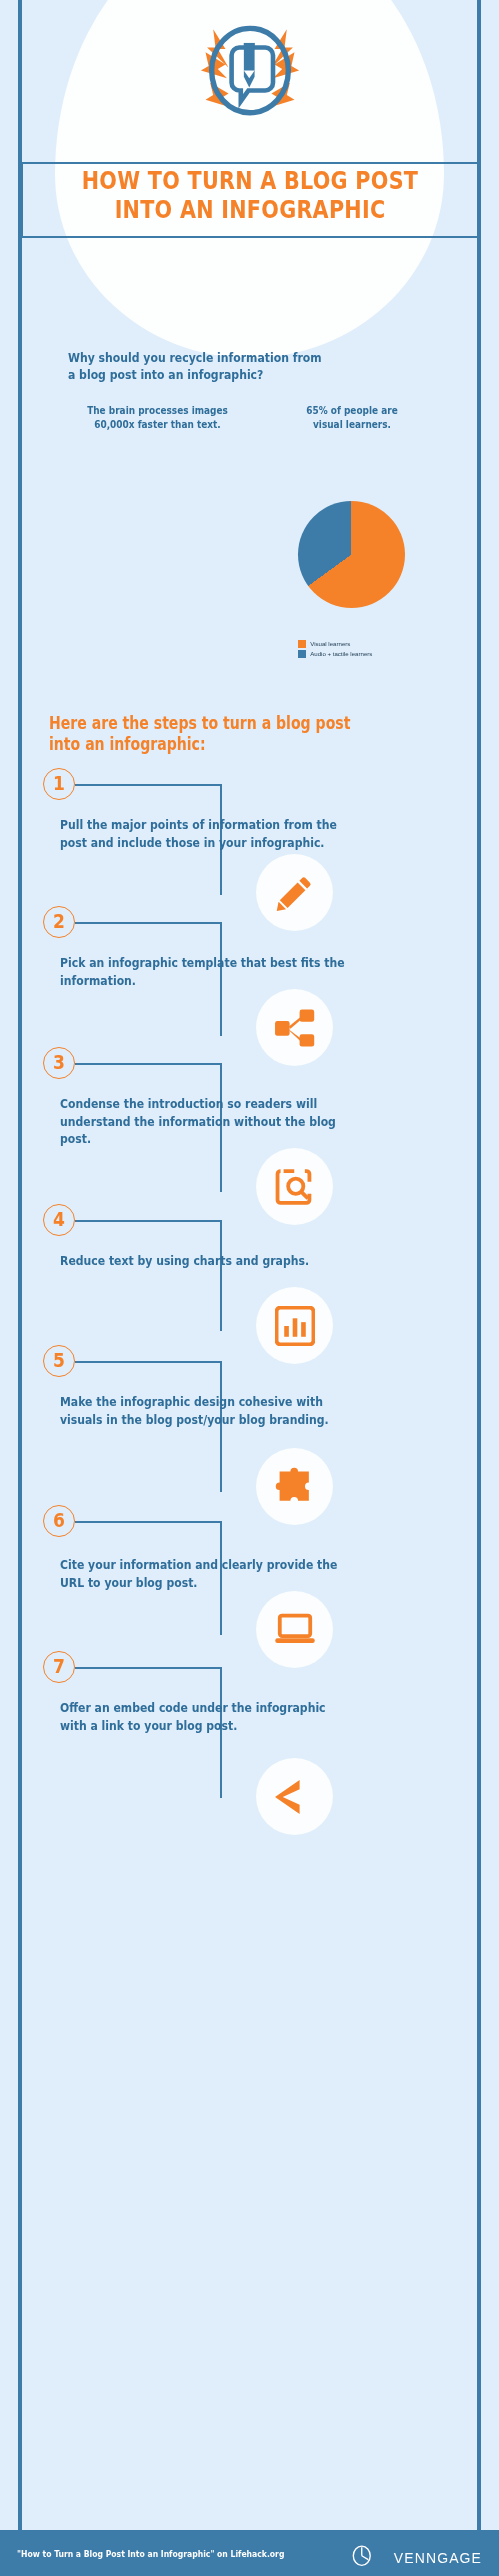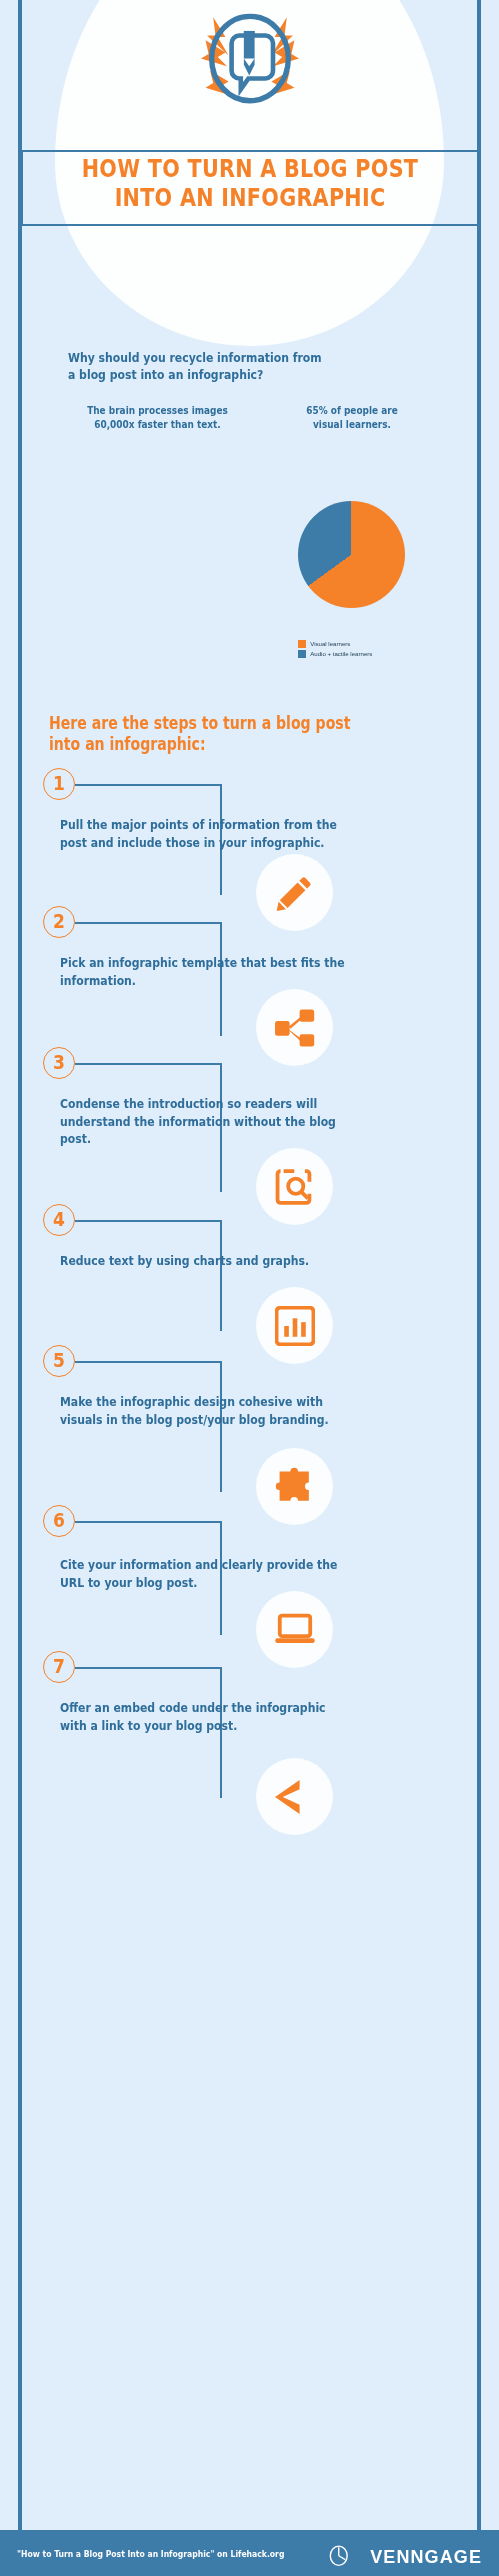--- a/index.html
+++ b/index.html
@@ -28,21 +28,21 @@
     width: 3.8px;
     height: 2546px;
     background: #3d7ba8;
   }
   .rail-left  { left: 18.4px; }
   .rail-right { left: 477px; }
 
   
   .header-zone {
     position: absolute;
-    left: 0; top: 0;
+    left: 0; top: 12px;
     width: 442px;
     height: 307px;
   }
 
   .white-blob {
     position: absolute;
     left: 55px;
     top: -92px;
     width: 389px;
     height: 438px;
@@ -295,24 +295,23 @@
   }
   .footer-brand {
     position: absolute;
     right: 17px;
     top: 15.4px;
     display: flex;
     align-items: center;
   }
   .footer-brand-name {
     color: #ffffff;
-    font-size: 18px;
+    font-size: 14px;
     letter-spacing: 1.1px;
     margin-left: 21px;
-    font-weight: bold;
   }
 </style>
 </head>
 <body>
 
 <div id="infographic">
 
   <div class="rail rail-left"></div>
   <div class="rail rail-right"></div>
 

